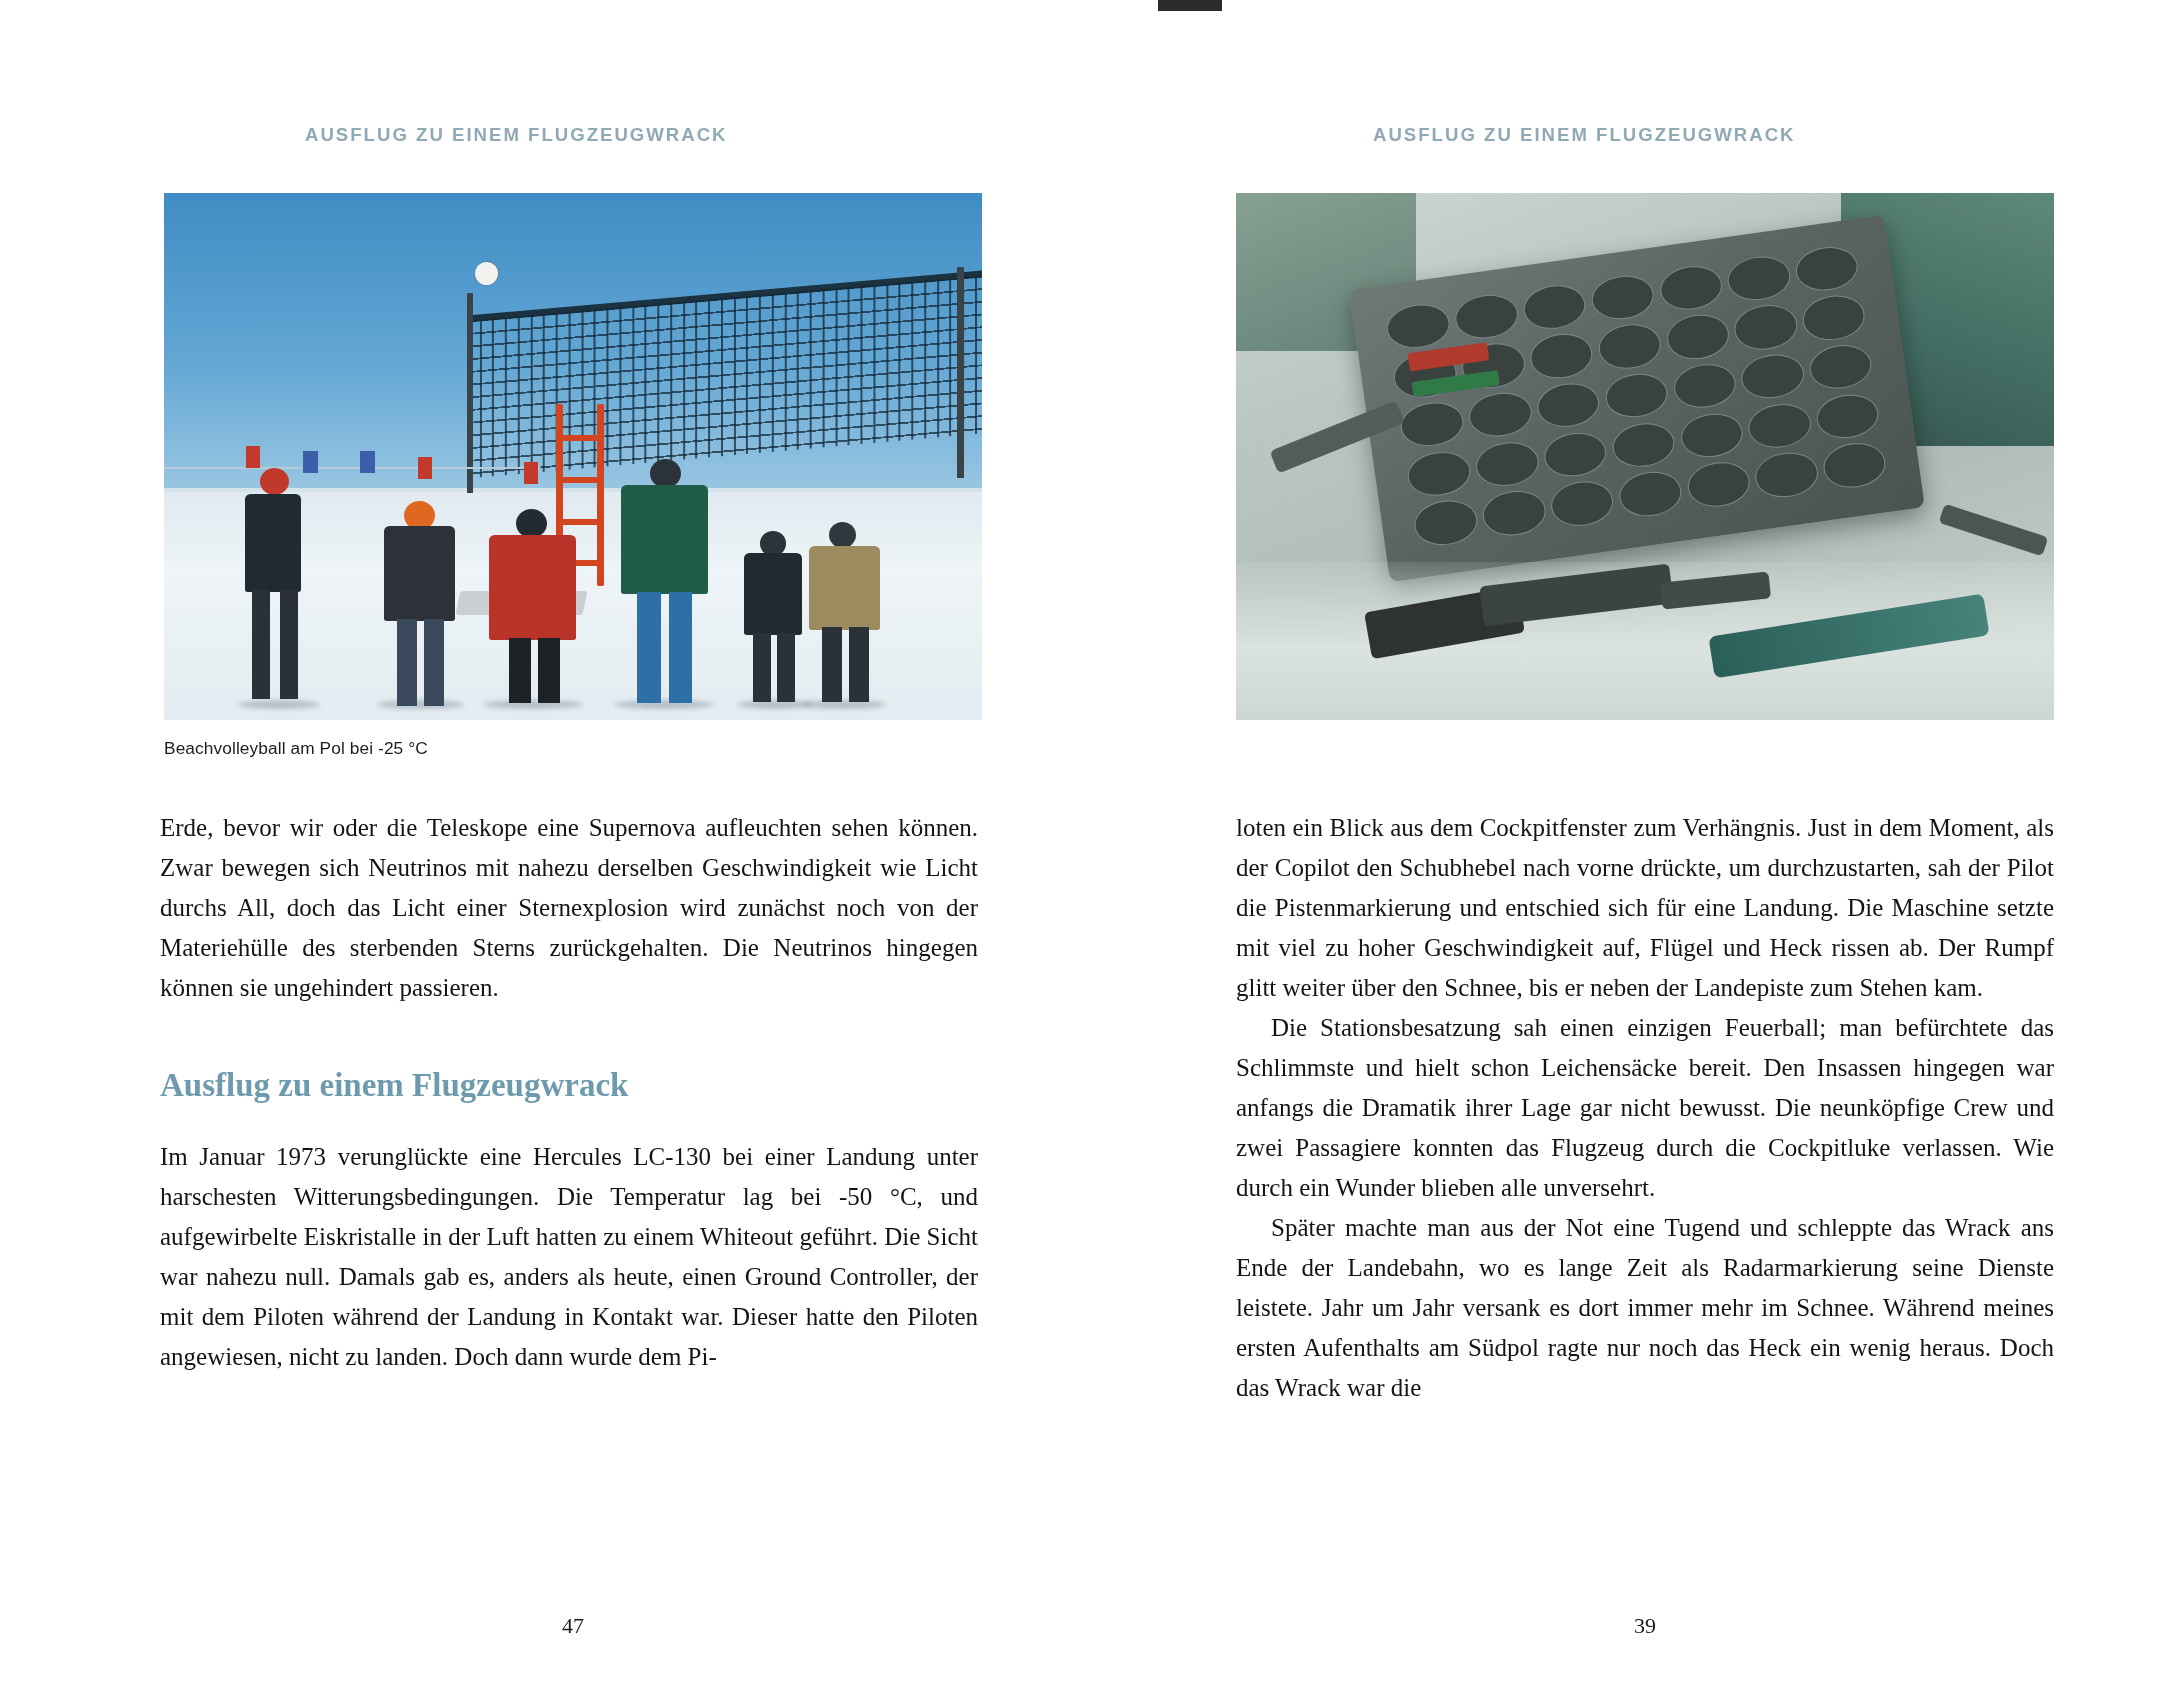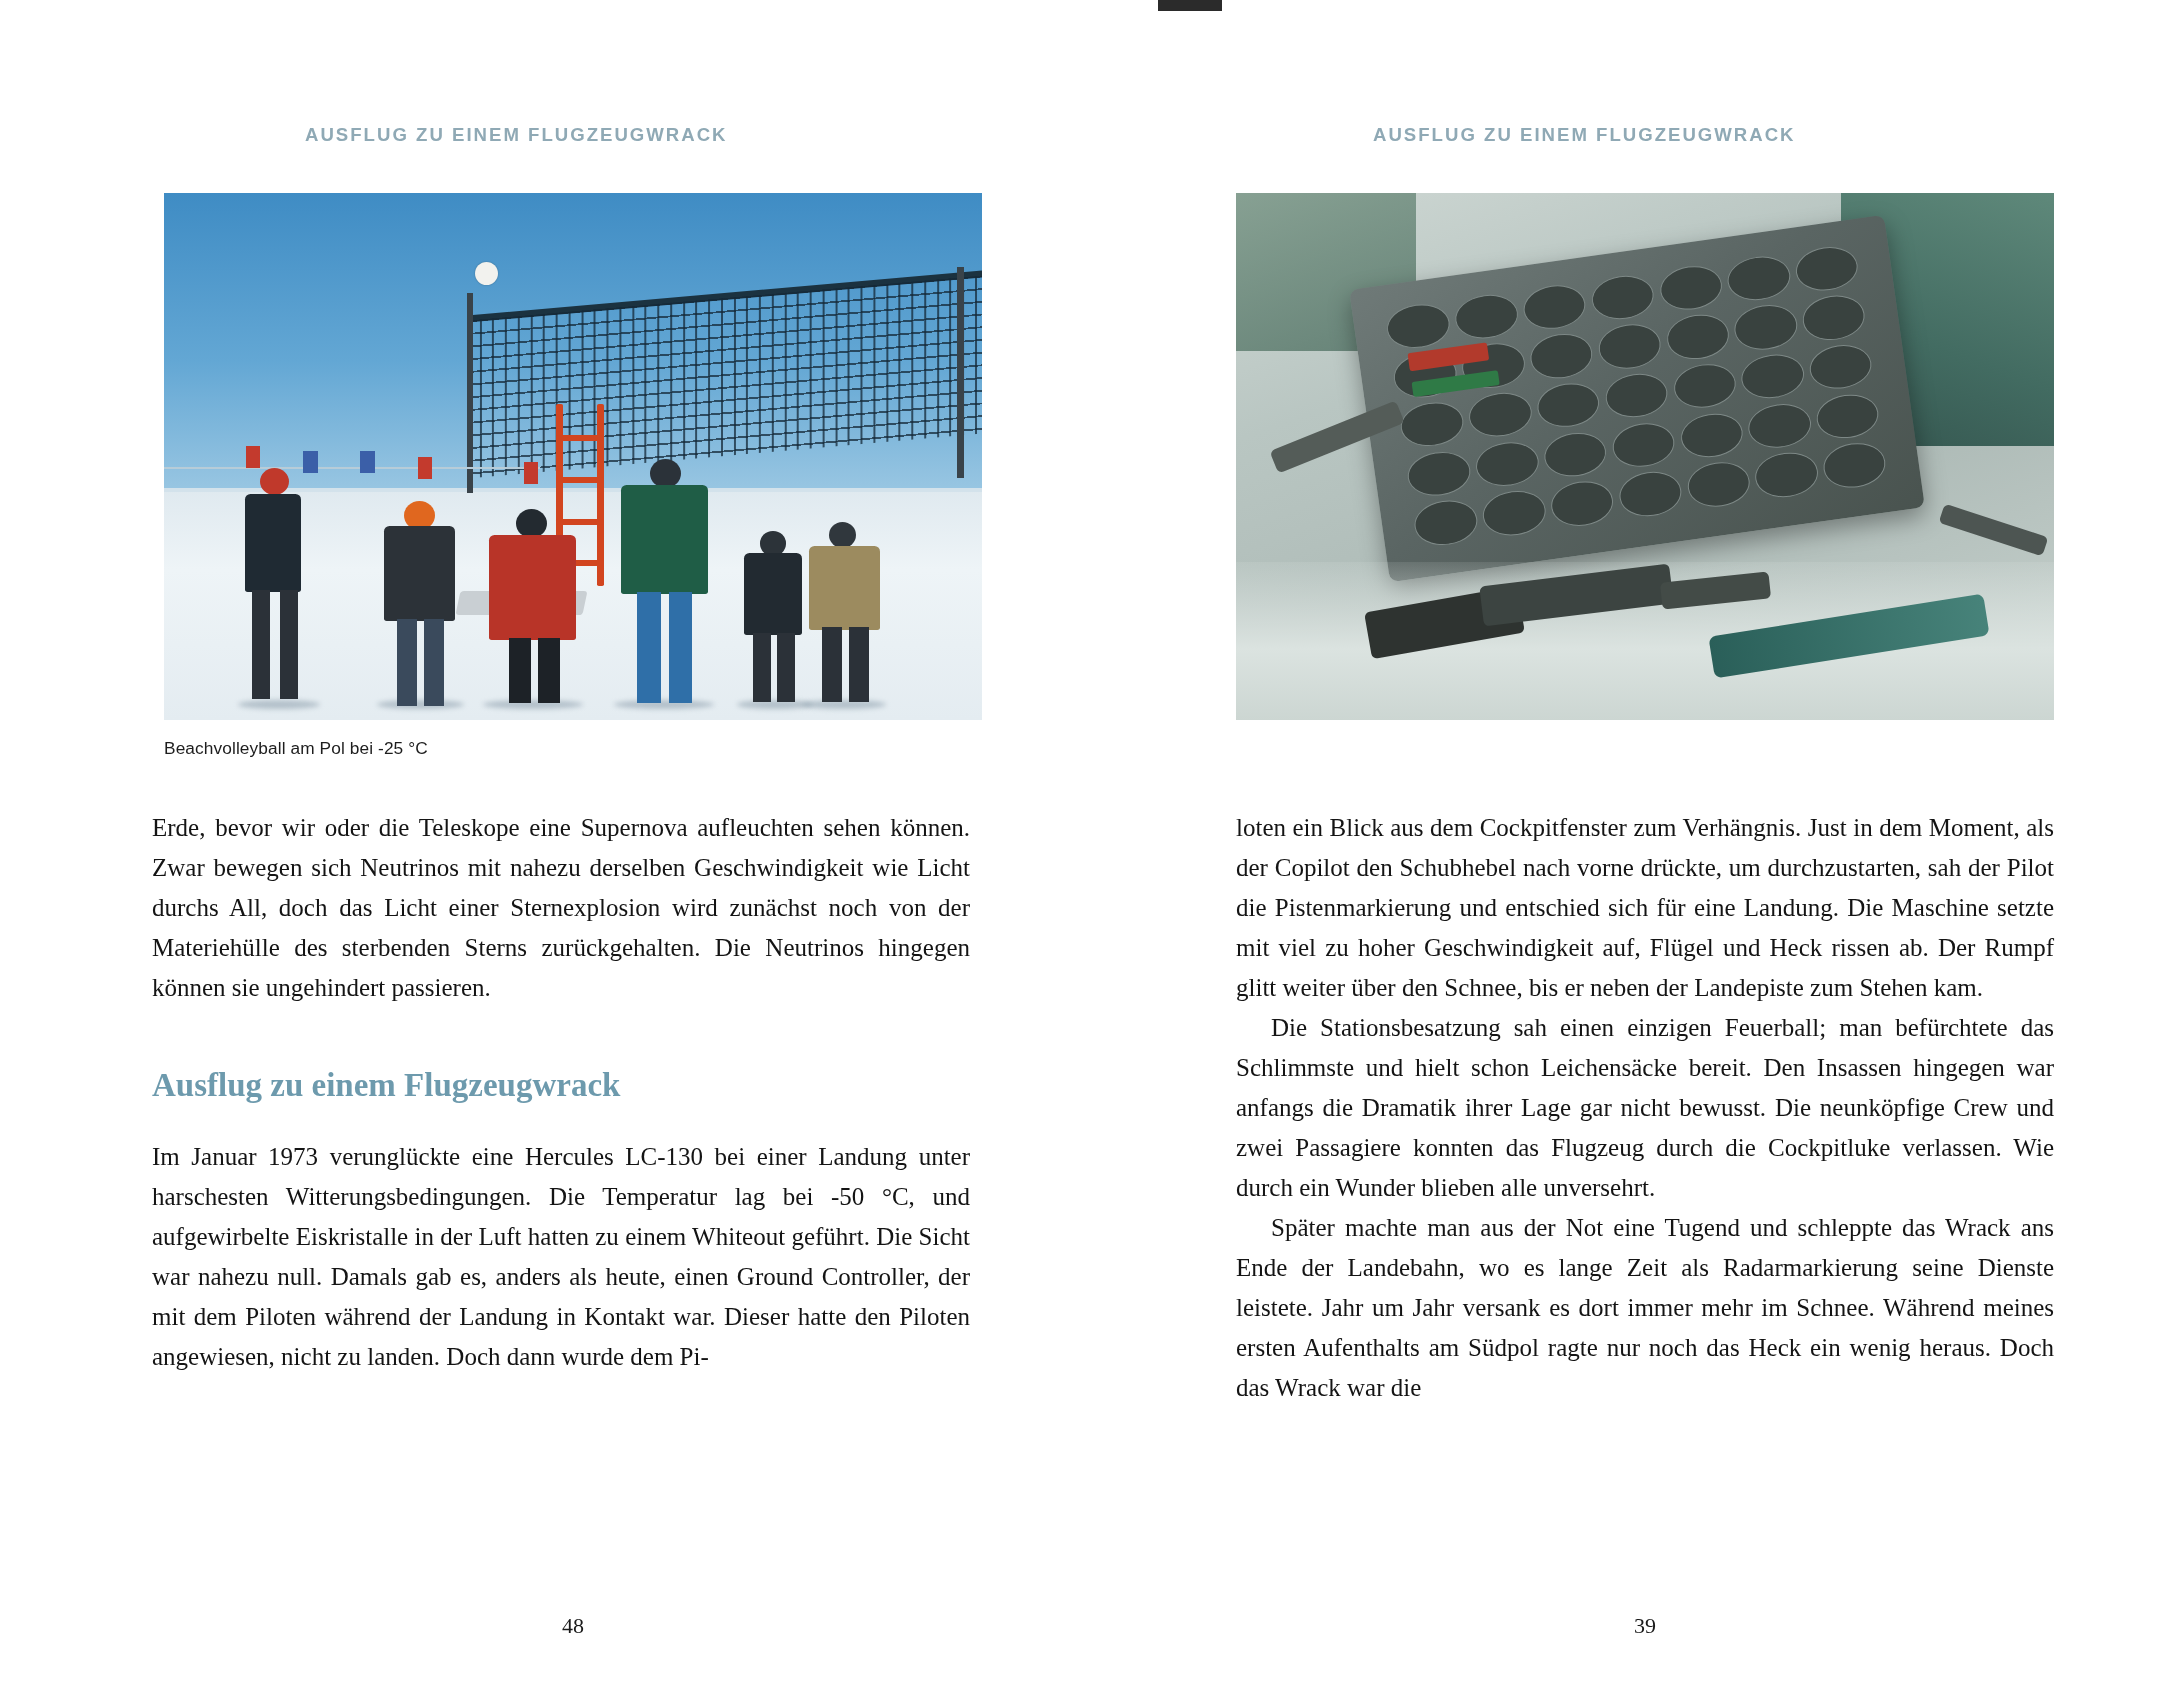--- a/index.html
+++ b/index.html
@@ -85,21 +85,21 @@
     position: absolute;
     top: 768px;
     width: 818px;
     font-size: 25px;
     line-height: 40px;
     color: #141414;
     text-align: justify;
     text-justify: inter-word;
     hyphens: manual;
   }
-  .page-left .body-col  { left: 152px; }
+  .page-left .body-col  { left: 160px; }
   .page-right .body-col { left: 145px; }
 
   .body-col p {
     margin: 0;
   }
   .body-col p.indent {
     text-indent: 35px;
   }
 
   .section-title {
@@ -324,21 +324,21 @@
     </div>
 
     <div class="body-col">
       <p>Erde, bevor wir oder die Teleskope eine Supernova aufleuchten sehen können. Zwar bewegen sich Neutrinos mit nahezu derselben Geschwindigkeit wie Licht durchs All, doch das Licht einer Sternexplosion wird zunächst noch von der Materiehülle des sterbenden Sterns zurückgehalten. Die Neutrinos hingegen können sie ungehindert passieren.</p>
 
       <h2 class="section-title">Ausflug zu einem Flugzeugwrack</h2>
 
       <p>Im Januar 1973 verunglückte eine Hercules LC-130 bei einer Landung unter harschesten Witterungsbedingungen. Die Temperatur lag bei -50 °C, und aufgewirbelte Eiskristalle in der Luft hatten zu einem Whiteout geführt. Die Sicht war nahezu null. Damals gab es, anders als heute, einen Ground Controller, der mit dem Piloten während der Landung in Kontakt war. Dieser hatte den Piloten angewiesen, nicht zu landen. Doch dann wurde dem Pi-</p>
     </div>
 
-    <div class="folio">48</div>
+    <div class="folio">47</div>
   </div>
 
   <div class="page page-right">
 
     <div class="running-head">AUSFLUG ZU EINEM FLUGZEUGWRACK</div>
 
     <div class="figure">
       <div class="photo">
         <div class="ice-bg"></div>
         <div class="ice-teal"></div>

